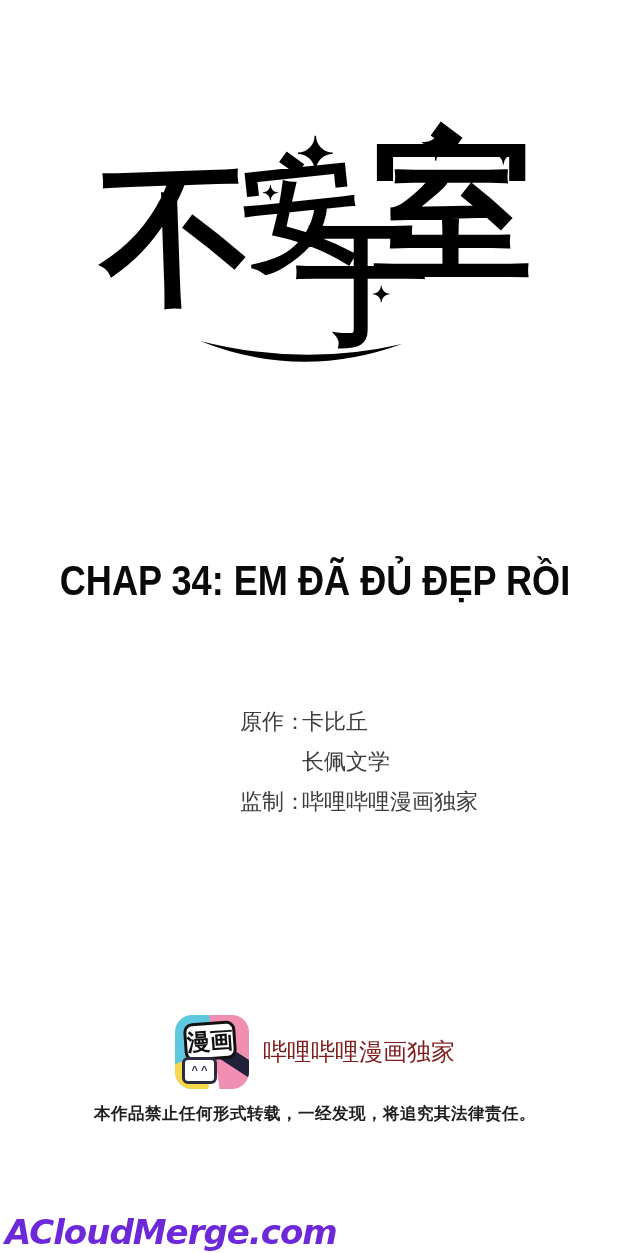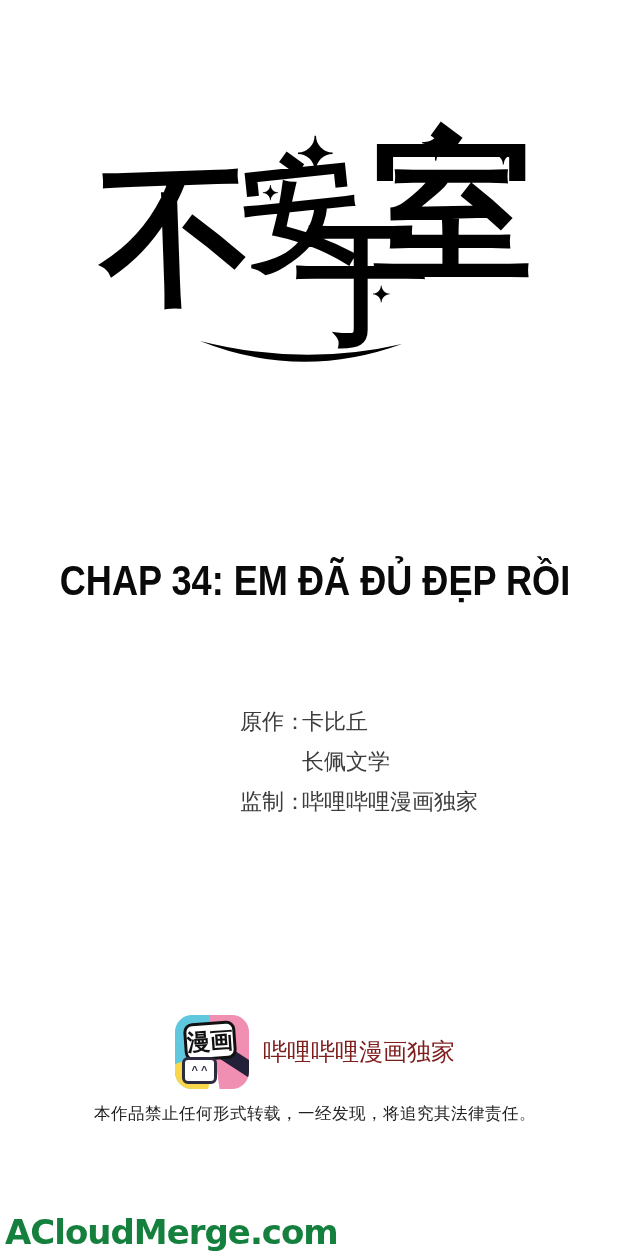--- a/index.html
+++ b/index.html
@@ -85,39 +85,39 @@
   .pub-text {
     font-family: "Liberation Serif", "DejaVu Serif", serif;
     font-weight: 400; font-size: 24px; color: #7f1d1d;
     white-space: nowrap;
   }
 
   
   .legal {
     position: absolute; top: 1103px; left: 0; width: 630px;
     text-align: center;
-    font-size: 16.5px; font-weight: 400; color: #1e1e1e;
+    font-size: 16.5px; font-weight: 700; color: #1e1e1e;
     letter-spacing: 0.5px; white-space: nowrap;
   }
 
   
   .wm { position: absolute; left: 0; bottom: 0; width: 420px; height: 115px; }
   .wm-cn {
     position: absolute; left: 0px; bottom: 20px;
     font-size: 76px; font-weight: 800; line-height: 1;
     color: #ffffff;
     -webkit-text-stroke: 2.5px #ccd8e2;
     letter-spacing: -3px;
     font-family: "DejaVu Sans", sans-serif;
     white-space: nowrap;
   }
   .wm-site {
     position: absolute; left: 5px; bottom: 4px;
-    font-size: 34px; font-weight: 800; line-height: 1;
-    color: #15803d;
+    font-size: 34px; font-weight: 800; font-style: italic; line-height: 1;
+    color: #6d28d9;
     letter-spacing: -1px;
     font-family: "DejaVu Sans", sans-serif;
     white-space: nowrap;
   }
 </style>
 </head>
 <body>
 
 <div class="logo">
   <span class="lg lg0">不</span>

